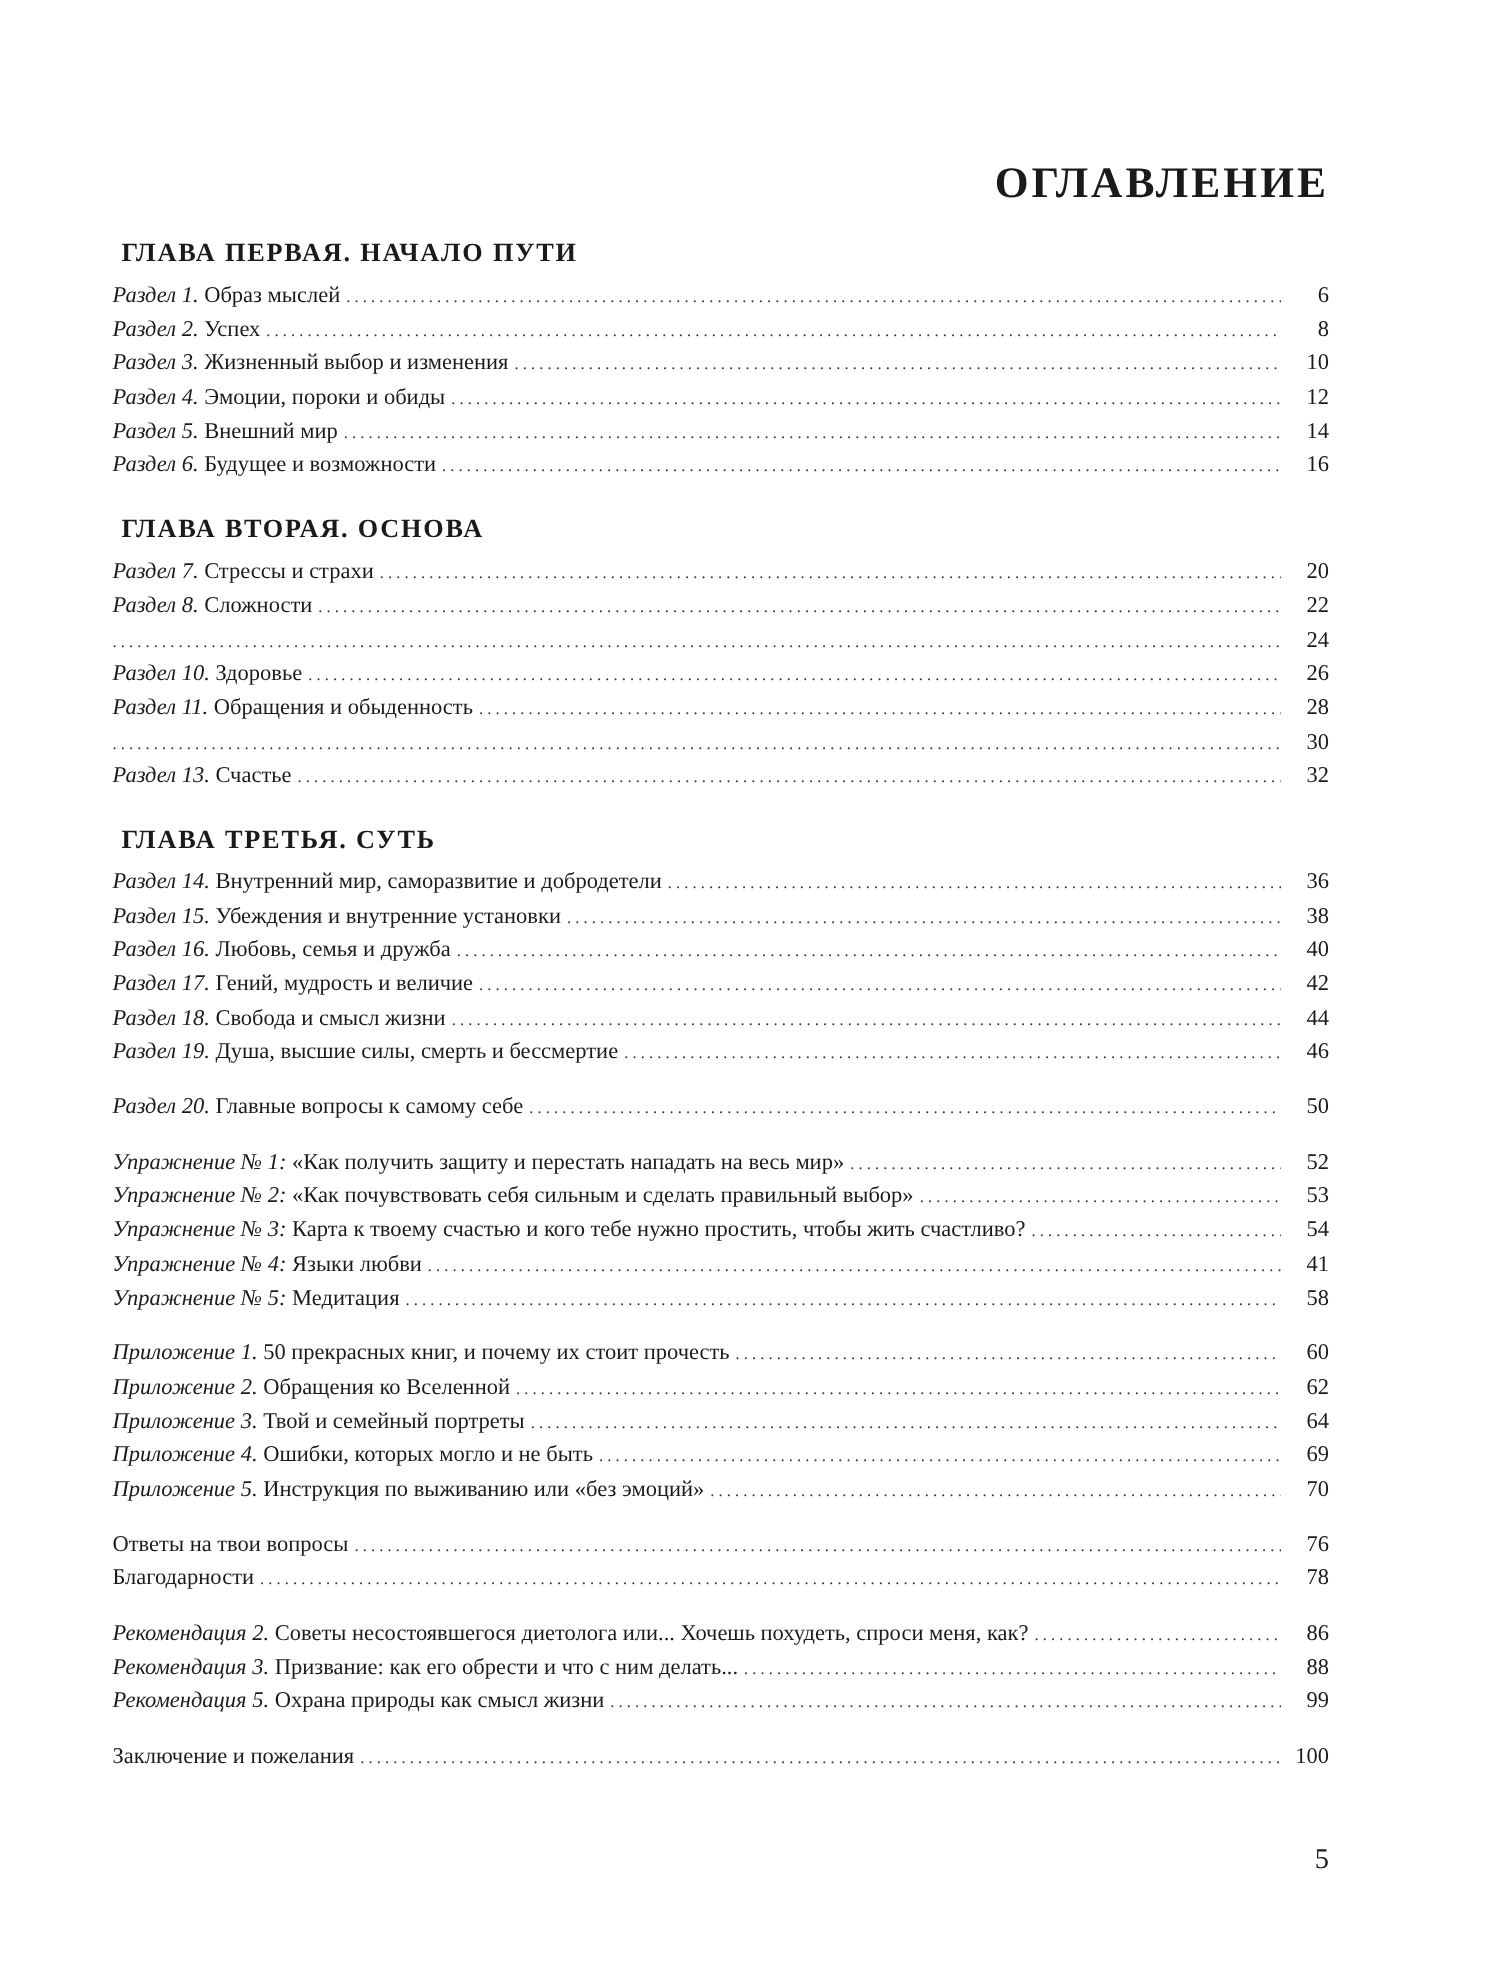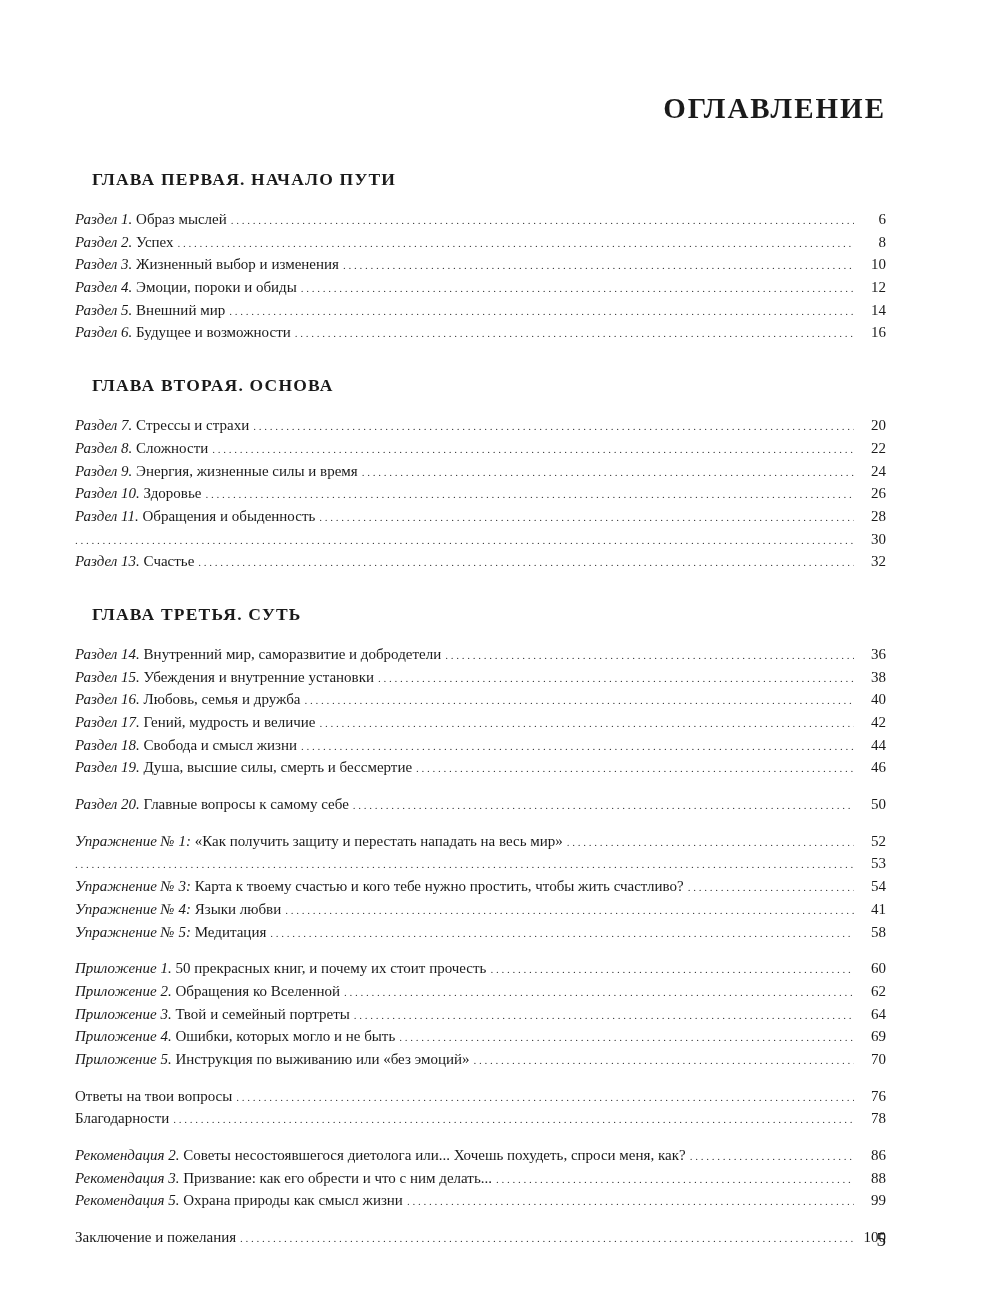--- a/index.html
+++ b/index.html
@@ -1,22 +1,22 @@
 <!DOCTYPE html>
 <html><head>
 <meta charset="utf-8">
 <style>
   html, body { margin: 0; padding: 0; background: #ffffff; }
   body { width: 1000px; height: 1312px; position: relative; overflow: hidden;
          font-family: "Liberation Serif", "DejaVu Serif", serif; color: #1a1a1a; }
-  .page-title { position: absolute; right: 114px; top: 92px; font-size: 29px; font-weight: bold;
+  .page-title { position: absolute; right: 114px; top: 106px; font-size: 29px; font-weight: bold;
                 letter-spacing: 2px; margin: 0; }
   .toc { position: absolute; left: 75px; width: 811px; top: 150px; }
   .chapter-heading { font-size: 17.5px; font-weight: bold; letter-spacing: 1.2px;
-                     height: 24px; line-height: 24px; margin: 17px; }
+                     height: 24px; line-height: 24px; margin: 6px; }
   .toc-row { display: flex; align-items: baseline; height: 22.7px; line-height: 22.7px; font-size: 15px; }
   .toc-label { white-space: nowrap; padding-right: 4px; font-family: Liberation Serif, serif; }
   .toc-label i { font-style: italic; }
   .leader { flex: 1 1 auto; overflow: hidden; white-space: nowrap; color: #333;
             letter-spacing: 2.2px; font-size: 11px; }
   .leader::before { content: ". . . . . . . . . . . . . . . . . . . . . . . . . . . . . . . . . . . . . . . . . . . . . . . . . . . . . . . . . . . . . . . . . . . . . . . . . . . . . . . . . . . . . . . . . . . . . . . . . . . . . . . . . . . . . . . . . . . . . . . . . . . . . . . . . . . . . . . . . . . . . . . . . . . . . . . . . . . . . . . . . . . . . . . . . . . . . . . . . . . . . . . . . . . . . . . . . . . . . . . . . . . . . . . . . . ."; letter-spacing: 0; }
   .toc-page { min-width: 28px; text-align: right; padding-left: 4px; }
   .gap-ch1 { height: 12px; }
   .gap-s { height: 14px; }
   .page-number { position: absolute; right: 114px; top: 1229px; font-size: 19px; }
@@ -67,21 +67,20 @@
       <span class="toc-label"><i>Раздел 7.</i> <span>Стрессы и страхи</span></span>
       <span class="leader"></span>
       <span class="toc-page">20</span>
     </div>
   <div class="toc-row">
       <span class="toc-label"><i>Раздел 8.</i> <span>Сложности</span></span>
       <span class="leader"></span>
       <span class="toc-page">22</span>
     </div>
   <div class="toc-row">
-      <span class="toc-label"><i>Раздел 9.</i> <span>Энергия, жизненные силы и время</span></span>
       <span class="leader"></span>
       <span class="toc-page">24</span>
     </div>
   <div class="toc-row">
       <span class="toc-label"><i>Раздел 10.</i> <span>Здоровье</span></span>
       <span class="leader"></span>
       <span class="toc-page">26</span>
     </div>
   <div class="toc-row">
       <span class="toc-label"><i>Раздел 11.</i> <span>Обращения и обыденность</span></span>
@@ -141,20 +140,21 @@
     </div>
 
   <div class="gap-s"></div>
 
   <div class="toc-row">
       <span class="toc-label"><i>Упражнение № 1:</i> <span>«Как получить защиту и перестать нападать на весь мир»</span></span>
       <span class="leader"></span>
       <span class="toc-page">52</span>
     </div>
   <div class="toc-row">
+      <span class="toc-label"><i>Упражнение № 2:</i> <span>«Как почувствовать себя сильным и сделать правильный выбор»</span></span>
       <span class="leader"></span>
       <span class="toc-page">53</span>
     </div>
   <div class="toc-row">
       <span class="toc-label"><i>Упражнение № 3:</i> <span>Карта к твоему счастью и кого тебе нужно простить, чтобы жить счастливо?</span></span>
       <span class="leader"></span>
       <span class="toc-page">54</span>
     </div>
   <div class="toc-row">
       <span class="toc-label"><i>Упражнение № 4:</i> <span>Языки любви</span></span>

